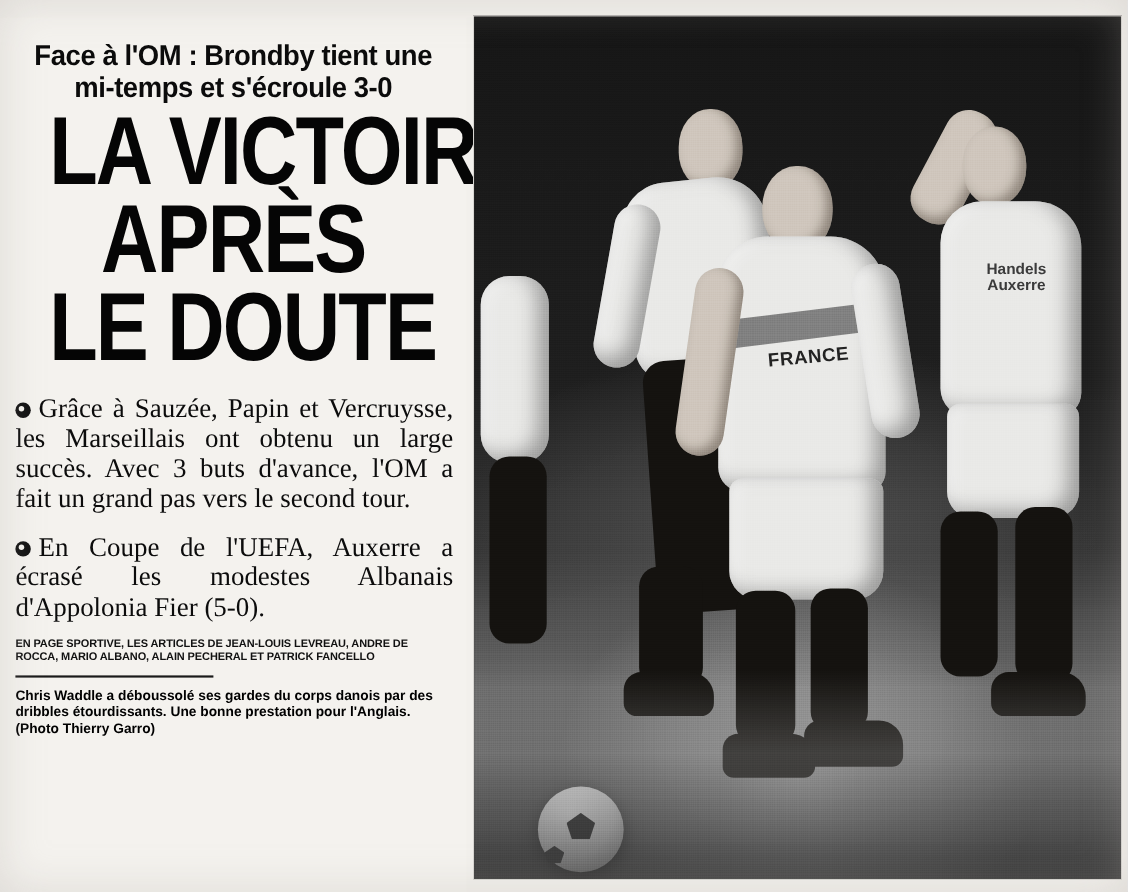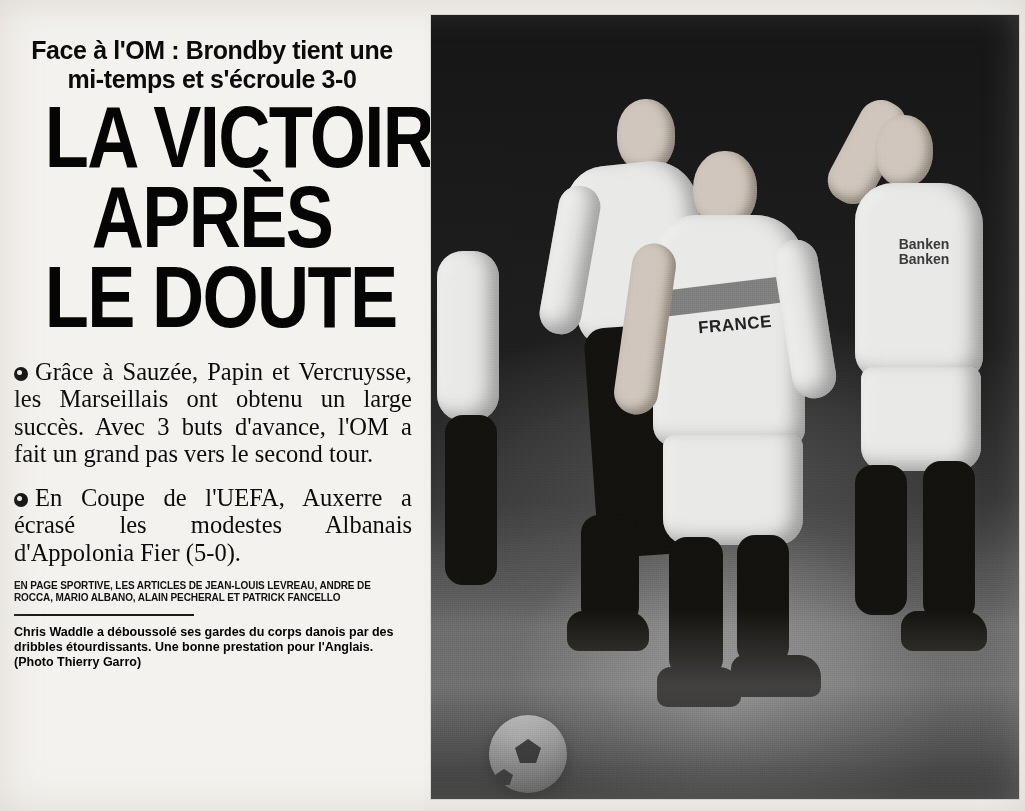--- a/index.html
+++ b/index.html
@@ -348,21 +348,21 @@
     <div class="player jersey p2-armR"></div>
     <div class="player jersey p2-shorts"></div>
     <div class="player dark p2-legL"></div>
     <div class="player dark p2-legR"></div>
     <div class="player dark p2-bootL"></div>
     <div class="player dark p2-bootR"></div>
 
     <div class="player skin p3-armUp"></div>
     <div class="player skin p3-head"></div>
     <div class="player jersey p3-torso"></div>
-    <div class="p3-chest">Banken Banken</div>
+    <div class="p3-chest">Handels Auxerre</div>
     <div class="player jersey p3-shorts"></div>
     <div class="player dark p3-legL"></div>
     <div class="player dark p3-legR"></div>
     <div class="player dark p3-boot"></div>
 
     <div class="ball"></div>
 
     <div class="pitch-bottom"></div>
     <div class="grain"></div>
   </div>

